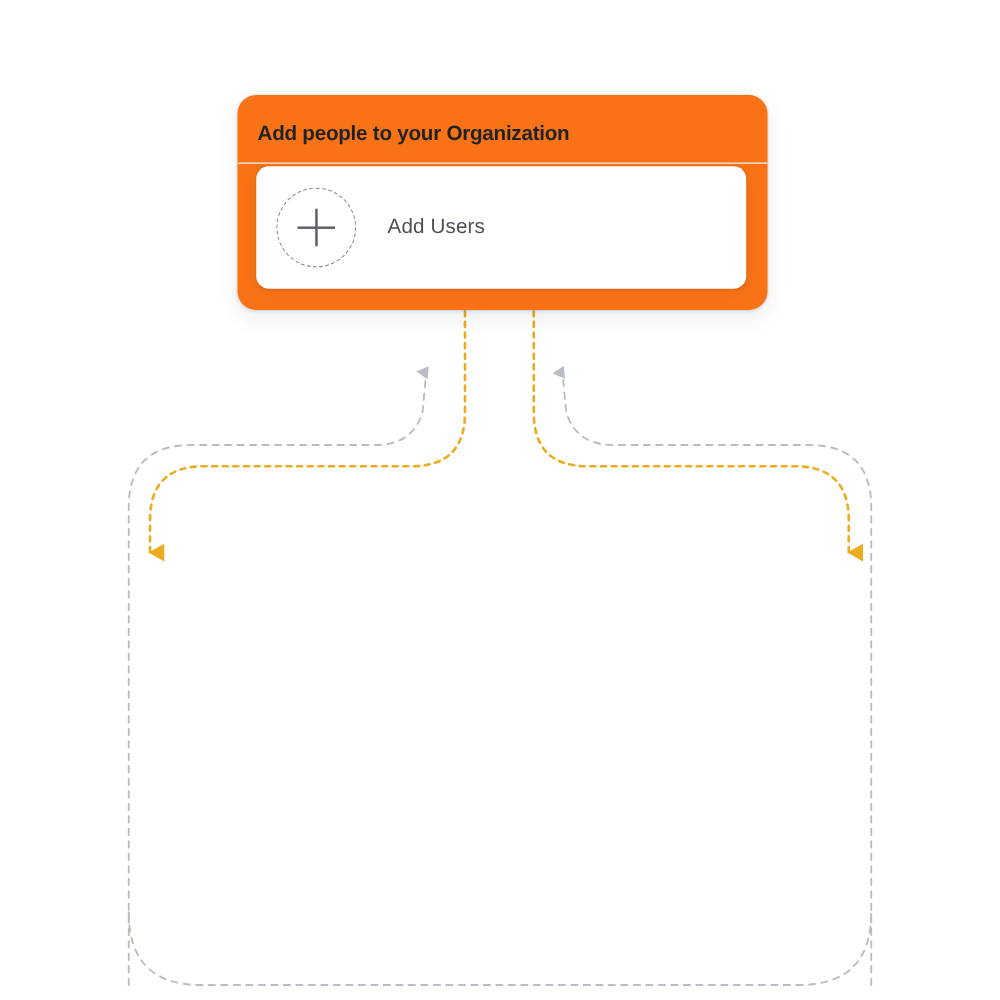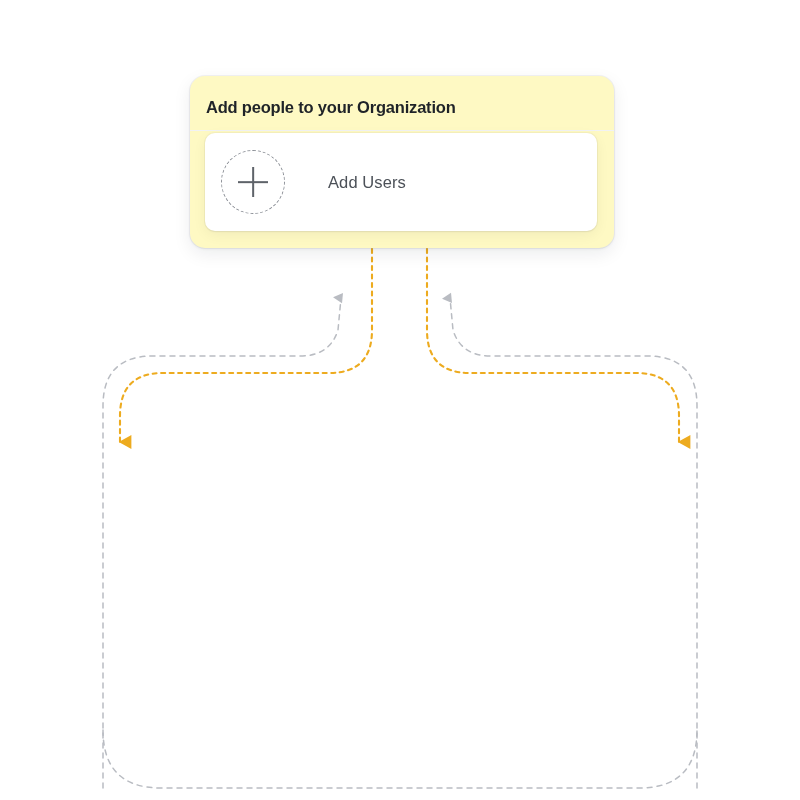--- a/index.html
+++ b/index.html
@@ -33,21 +33,21 @@
     z-index: 1;
   }
 
   
   .card {
     position: absolute;
     left: 190px;
     top: 76px;
     width: 424px;
     height: 172px;
-    background: #fef9c3;
+    background: #f97316;
     border-radius: 15px;
     box-shadow: 0 1px 3px rgba(16, 24, 40, 0.07),
                 0 6px 18px rgba(16, 24, 40, 0.08),
                 0 0 0 1px rgba(16, 24, 40, 0.045);
     z-index: 3;
     box-sizing: border-box;
   }
 
   .card-title {
     position: absolute;
@@ -122,21 +122,21 @@
   .plus-icon::after {
     top: 0;
     left: 50%;
     height: 30px;
     width: 1.7px;
     transform: translateX(-50%);
   }
 
   .add-users-label {
     position: absolute;
-    left: 123px;
+    left: 105px;
     top: 50%;
     transform: translateY(-50%);
     font-size: 16.5px;
     font-weight: 400;
     color: #4c5158;
     letter-spacing: 0.1px;
     white-space: nowrap;
   }
 </style>
 </head>

